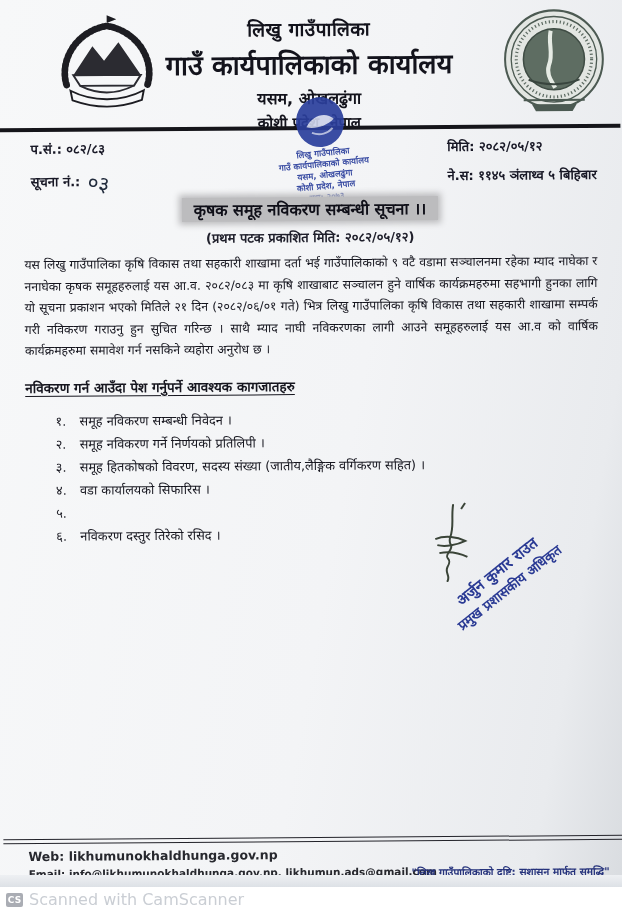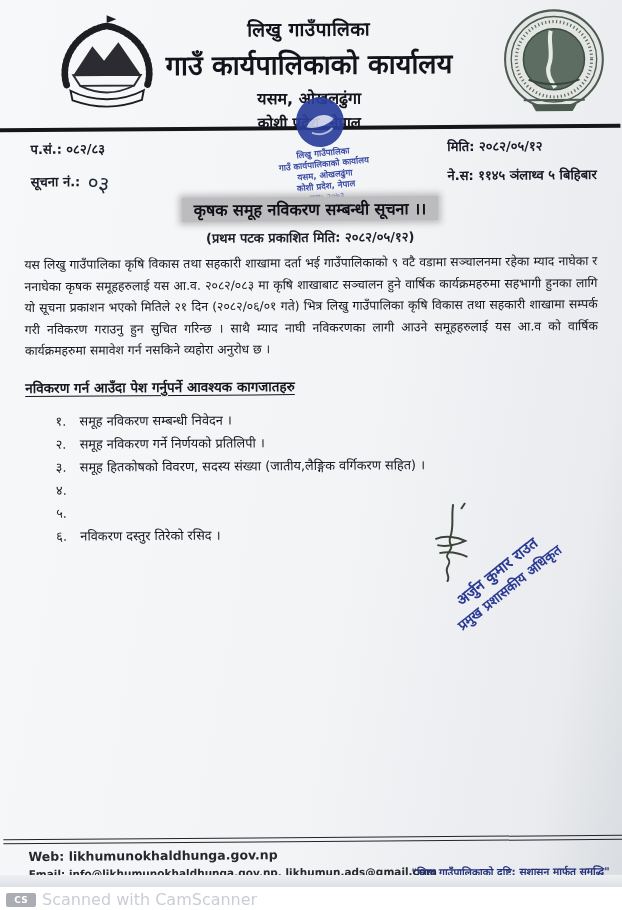--- a/index.html
+++ b/index.html
@@ -72,21 +72,21 @@
   
   .footer-rule{position:absolute;top:837px;left:0;width:622px;height:3px;border-top:1.6px solid #23232a;border-bottom:1.6px solid #23232a;}
   .footer-web{position:absolute;top:847px;left:25px;font-size:12.5px;font-weight:bold;color:#27282e;}
   .footer-email{position:absolute;top:866px;left:25px;font-size:10.5px;font-weight:bold;color:#27282e;}
   .footer-slogan{position:absolute;top:866px;right:16px;font-size:10.5px;font-weight:bold;color:#26337c;}
 
   .scan-edge{position:absolute;top:875px;left:0;width:622px;height:12px;background:linear-gradient(#eef0f3,#dde1e6);}
 
   
   .watermark{position:absolute;top:890px;left:6px;display:flex;align-items:center;gap:6px;}
-  .cs-badge{width:30px;height:14px;background:#aaadb4;color:#ffffff;font-size:9px;font-weight:bold;
+  .cs-badge{width:17px;height:14px;background:#aaadb4;color:#ffffff;font-size:9px;font-weight:bold;
     display:flex;align-items:center;justify-content:center;border-radius:2px;}
   .wm-text{font-size:16px;color:#caced4;}
 </style>
 </head>
 <body>
 
 <div class="paper"></div>
 
 <div class="doc">
 
@@ -160,20 +160,21 @@
       <div class="req-item">
         <span class="req-num">२.</span>
         <span>समूह नविकरण गर्ने निर्णयको प्रतिलिपी ।</span>
       </div>
       <div class="req-item">
         <span class="req-num">३.</span>
         <span>समूह हितकोषको विवरण, सदस्य संख्या (जातीय,लैङ्गिक वर्गिकरण सहित) ।</span>
       </div>
       <div class="req-item">
         <span class="req-num">४.</span>
+        <span>वडा कार्यालयको सिफारिस ।</span>
       </div>
       <div class="req-item">
         <span class="req-num">५.</span>
       </div>
       <div class="req-item">
         <span class="req-num">६.</span>
         <span>नविकरण दस्तुर तिरेको रसिद ।</span>
       </div>
     </div>
   </div>

